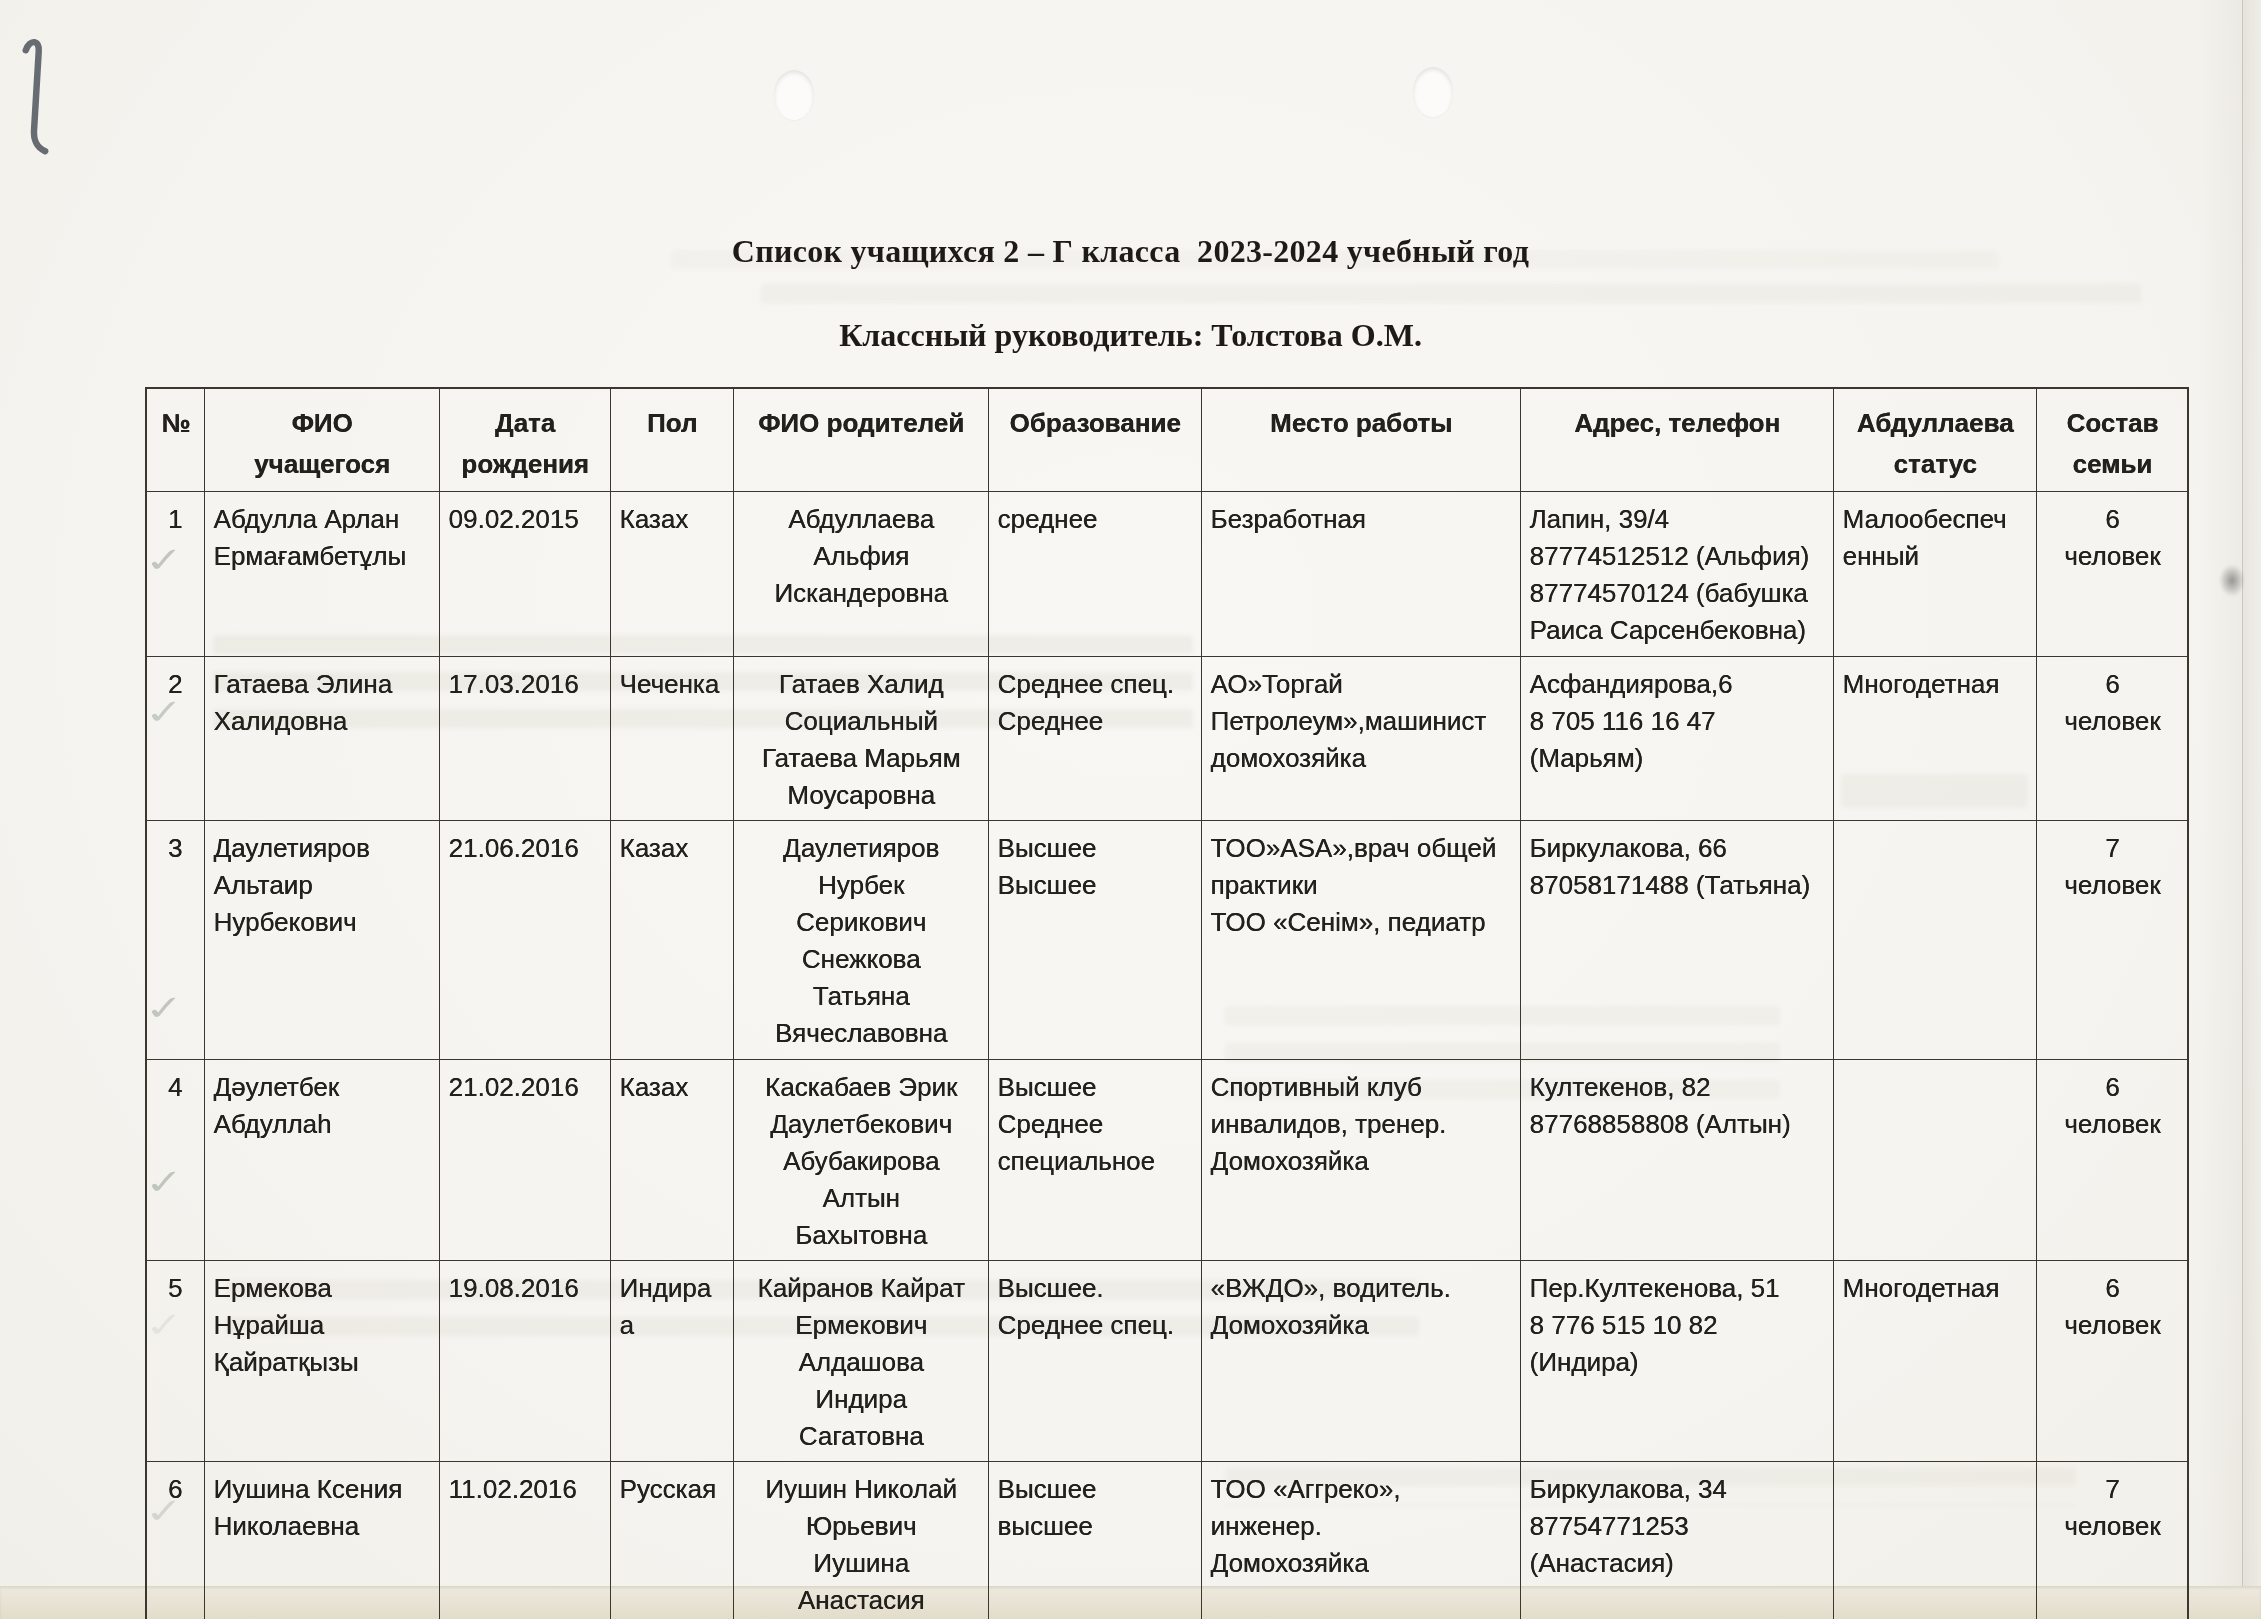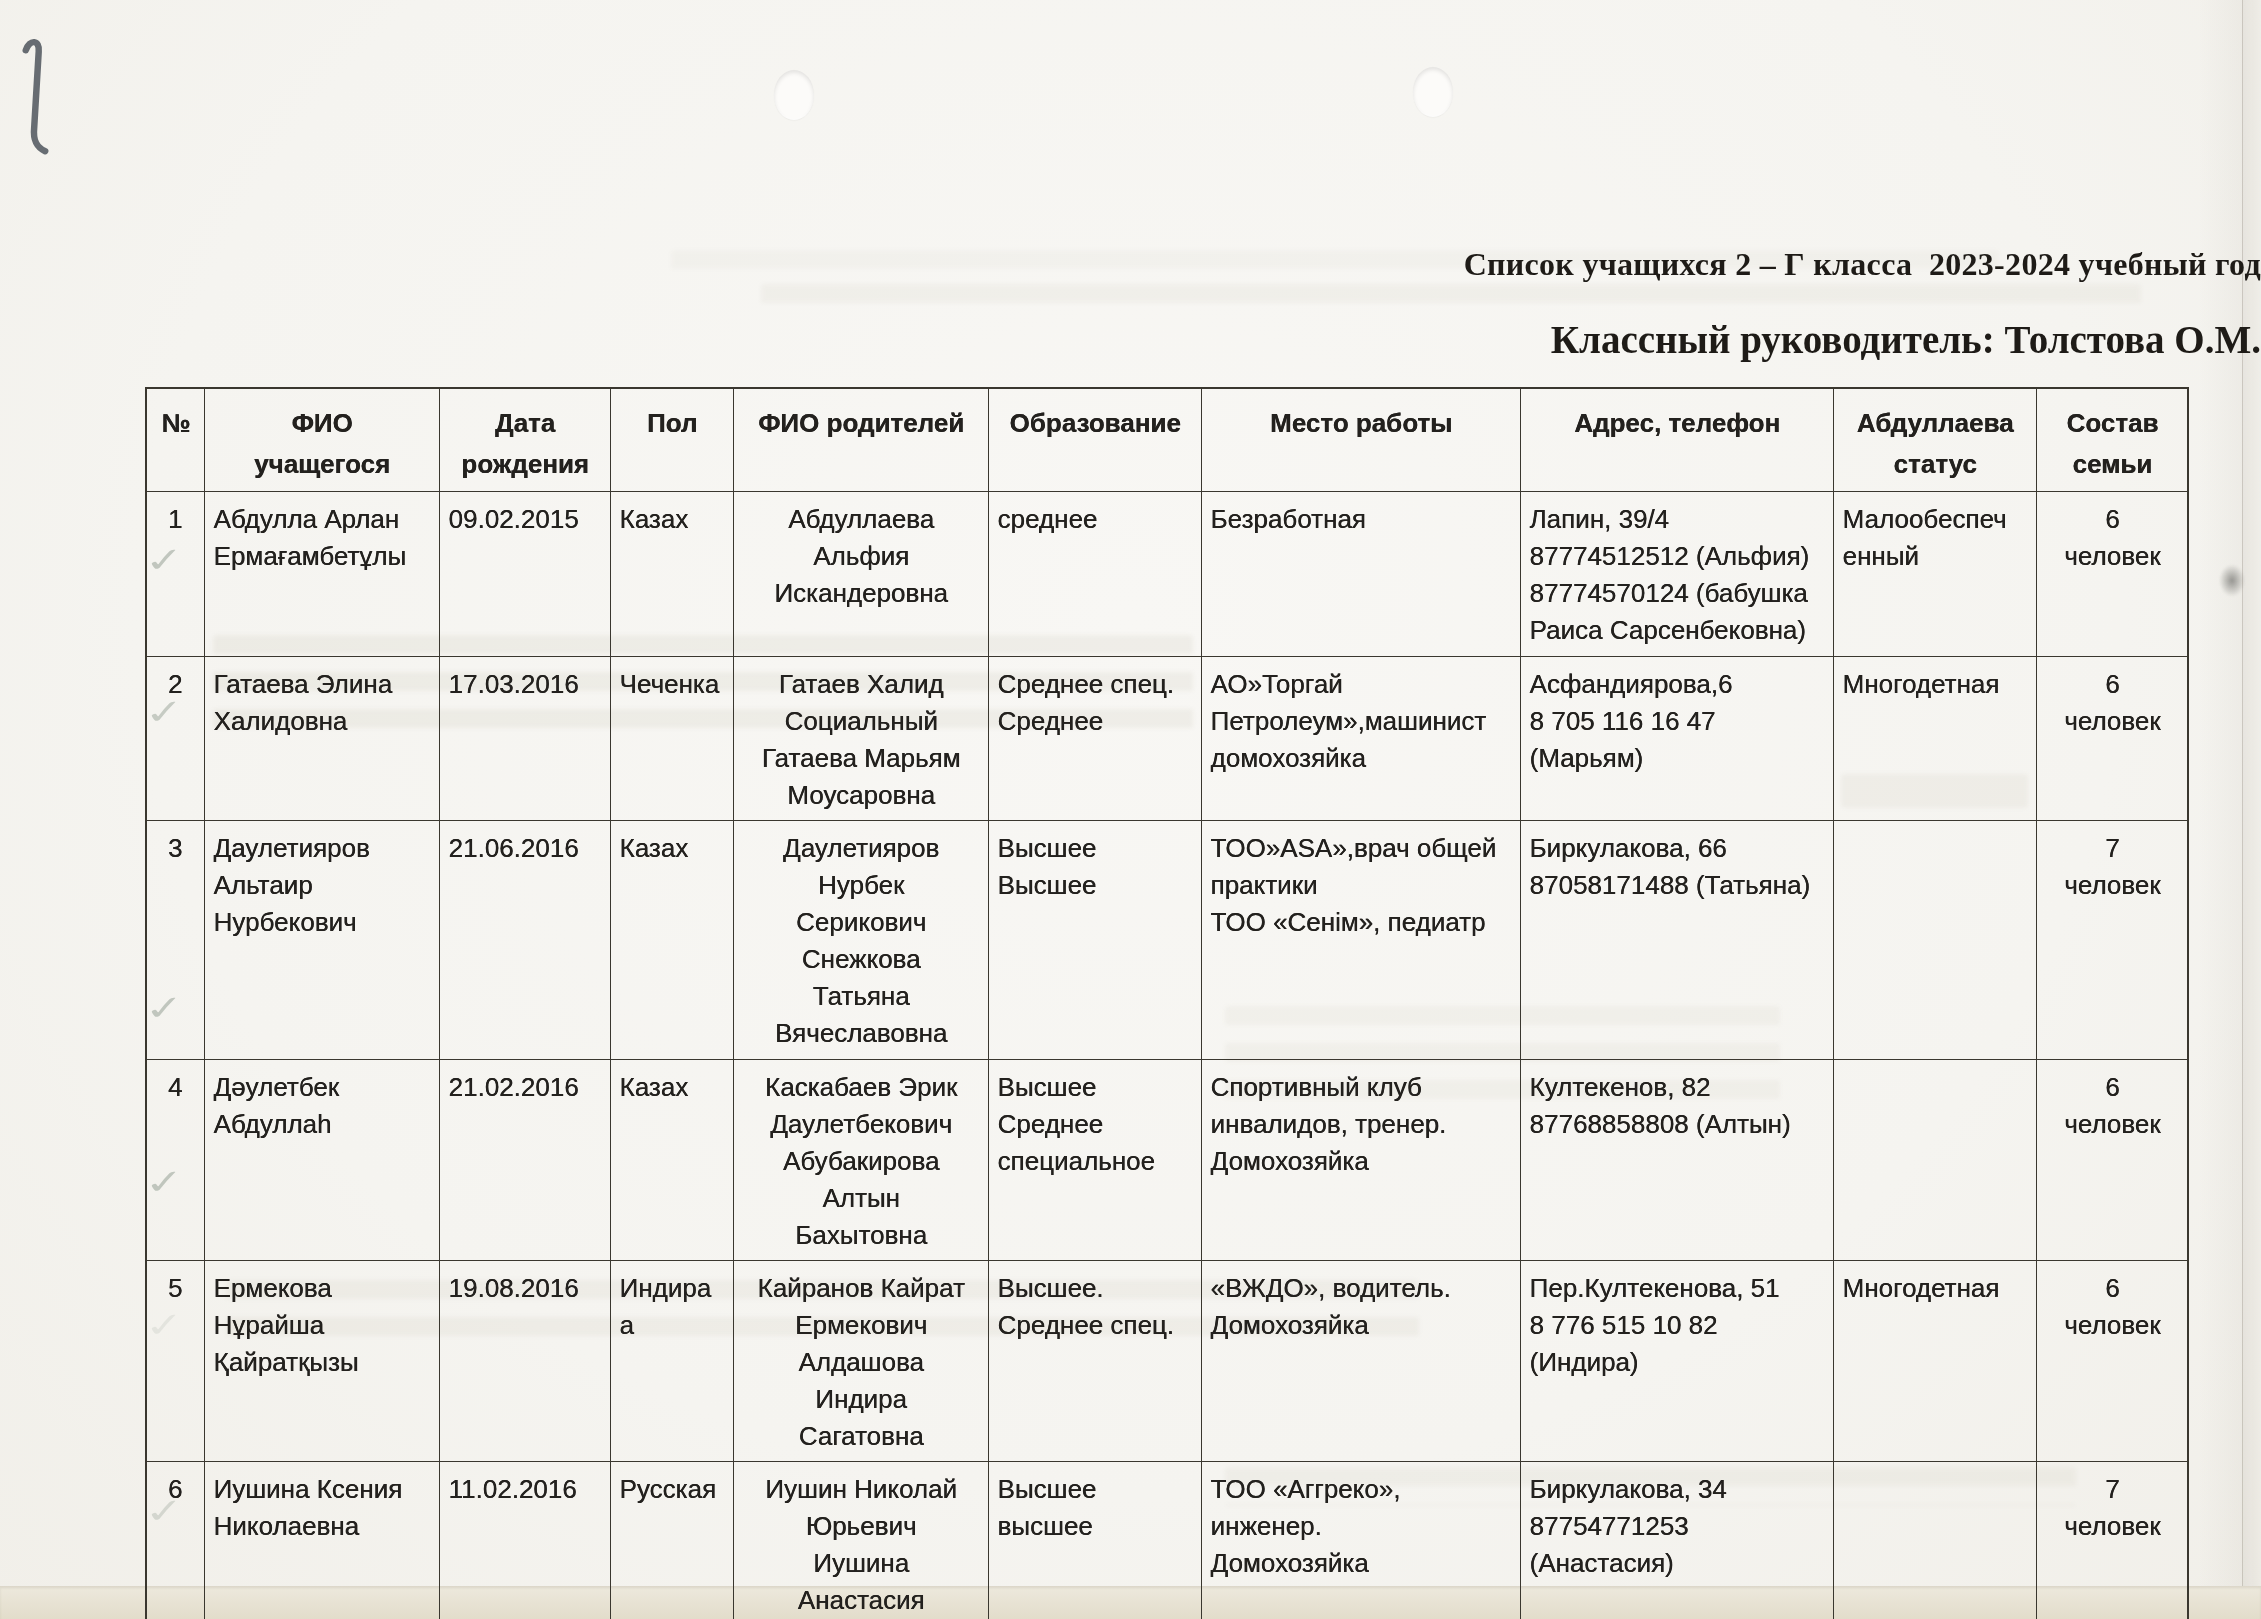--- a/index.html
+++ b/index.html
@@ -43,22 +43,22 @@
   .pen-mark{position:absolute;left:14px;top:36px;}
   
   .ghost{position:absolute;filter:blur(1.9px);pointer-events:none;
     background:repeating-linear-gradient(to bottom, rgba(150,142,115,.30) 0 19.3px, rgba(150,142,115,0) 19.3px 37px);
     opacity:.30;border-radius:3.9px;}
   .ghost.blob{background:rgba(150,142,115,.22);}
   
   .title-block{position:absolute;left:0;width:2261px;text-align:center;
     font-family:"Liberation Serif",serif;font-weight:bold;color:#1e1b17;
     white-space:pre-wrap;}
-  .doc-title{top:246px;font-size:32px;letter-spacing:0.3px;text-align:right;}
-  .doc-subtitle{top:317px;font-size:39px;text-align:right;}
+  .doc-title{top:233px;font-size:32px;letter-spacing:0.3px;}
+  .doc-subtitle{top:317px;font-size:32px;}
   
   table.roster{
     position:absolute;left:145px;top:387px;
     width:2041px;table-layout:fixed;border-collapse:collapse;
     font-size:26px;color:#23211e;
   }
   .roster th,.roster td{
     border:1.9px solid #3a372f;
     vertical-align:top;padding:9px 7.7px 6.4px 9px;
     white-space:pre-line;line-height:37px;

